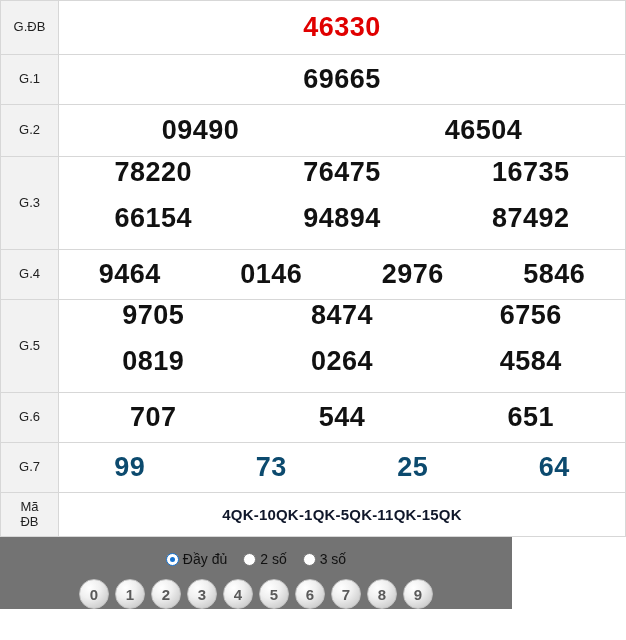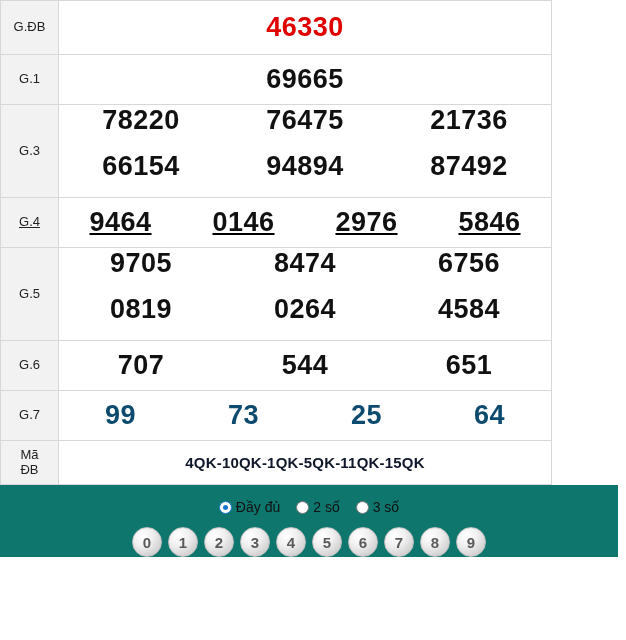--- a/index.html
+++ b/index.html
@@ -10,21 +10,21 @@
     font-family: "Liberation Sans", sans-serif;
   }
   #page {
     width: 626px;
     height: 640px;
     position: relative;
     background: #ffffff;
     overflow: hidden;
   }
   table.lottery {
-    width: 552px;
+    width: 626px;
     border-collapse: collapse;
     table-layout: fixed;
   }
   table.lottery td {
     border: 1px solid #d7d7d7;
     vertical-align: middle;
   }
   td.label {
     width: 58px;
     background: #f2f2f2;
@@ -61,40 +61,40 @@
     text-align: center;
     flex: 1 1 0;
     white-space: nowrap;
   }
   
   .r-db .num { font-size: 27px; color: #e00000; }
   .r-db td { height: 54px; }
   .r-g1 td { height: 50px; margin-top: 45px; }
   .r-g2 td { height: 52px; }
   .r-g3 td { height: 92px; }
-  .r-g4 td { height: 50px; text-decoration: underline; }
+  .r-g4 td { height: 50px; }
   .r-g5 td { height: 92px; }
   .r-g6 td { height: 50px; }
   .r-g7 td { height: 50px; margin-top: 35px; }
   .r-g7 .num { color: #0c4a6e; }
   .r-ma td { height: 44px; }
   .r-g3 .line, .r-g5 .line { height: 46px; }
   .code-text {
     font-size: 15px;
     font-weight: bold;
     color: #0f172a;
     text-align: center;
     width: 100%;
     letter-spacing: 0.2px;
   }
   
   #footer {
-    width: 618px;
+    width: 512px;
     padding-top: 14px;
-    background: #0f766e;
+    background: #737373;
   }
   .radio-row {
     display: flex;
     align-items: center;
     justify-content: center;
     gap: 16px;
     margin-bottom: 12px;
   }
   .radio-item {
     display: flex;
@@ -165,29 +165,38 @@
 
       <tr class="r-g1">
         <td class="label">G.1</td>
         <td class="values">
           <div class="rowwrap">
             <span class="num">69665</span>
           </div>
         </td>
       </tr>
 
+      <tr class="r-g2">
+        <td class="label">G.2</td>
+        <td class="values">
+          <div class="rowwrap">
+            <span class="num">09490</span>
+            <span class="num">46504</span>
+          </div>
+        </td>
+      </tr>
 
       <tr class="r-g3">
         <td class="label">G.3</td>
         <td class="values">
           <div class="rowwrap two-line">
             <div class="line">
               <span class="num">78220</span>
               <span class="num">76475</span>
-              <span class="num">21736</span>
+              <span class="num">16735</span>
             </div>
             <div class="line">
               <span class="num">66154</span>
               <span class="num">94894</span>
               <span class="num">87492</span>
             </div>
           </div>
         </td>
       </tr>
 

